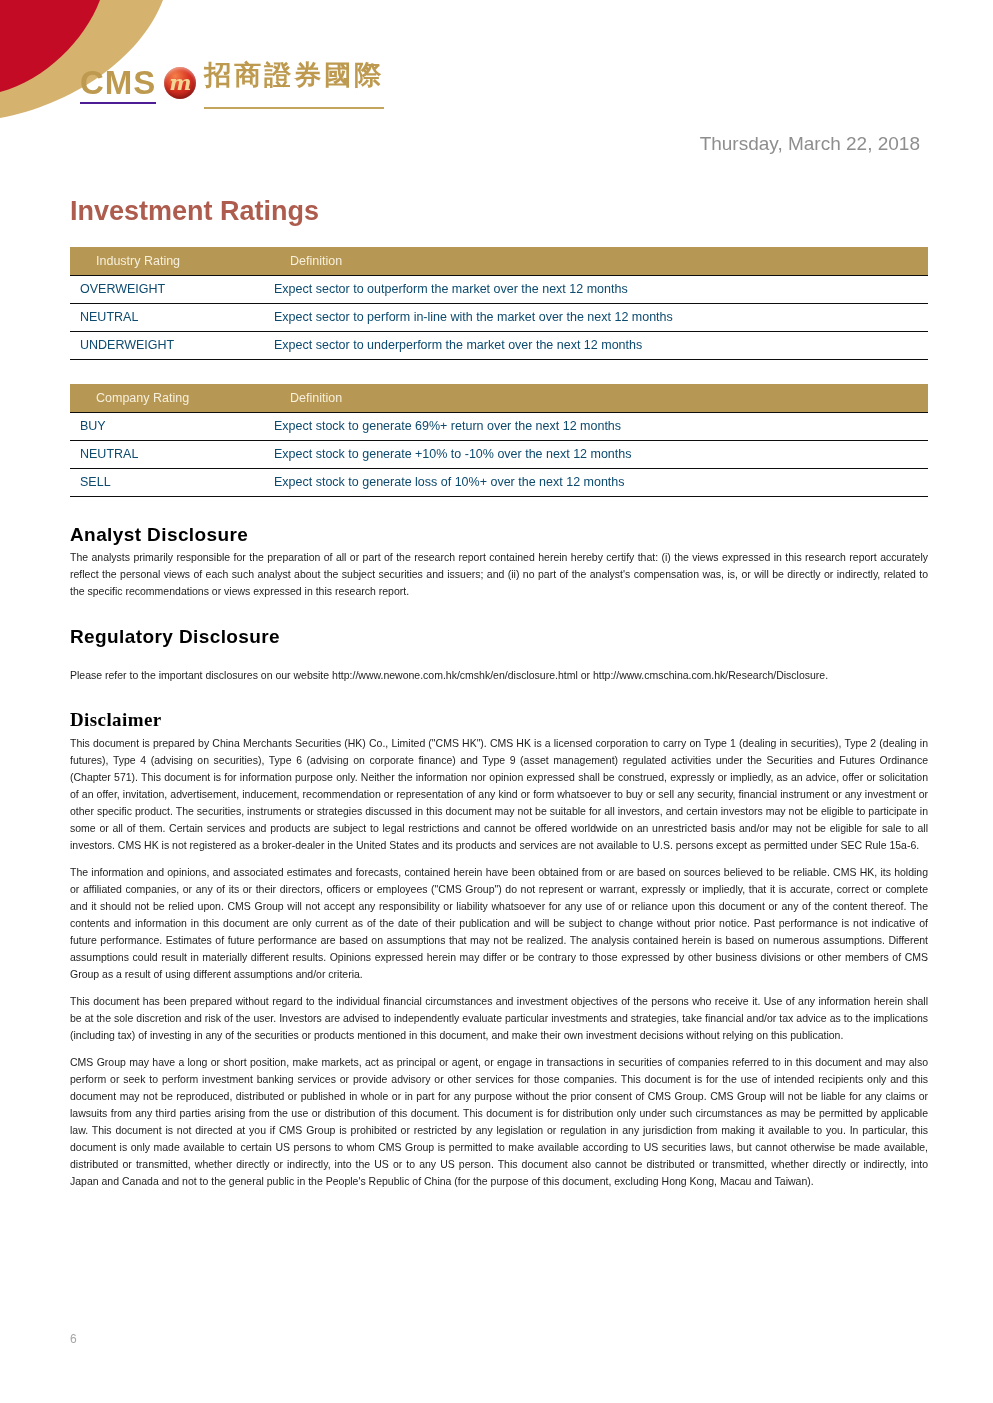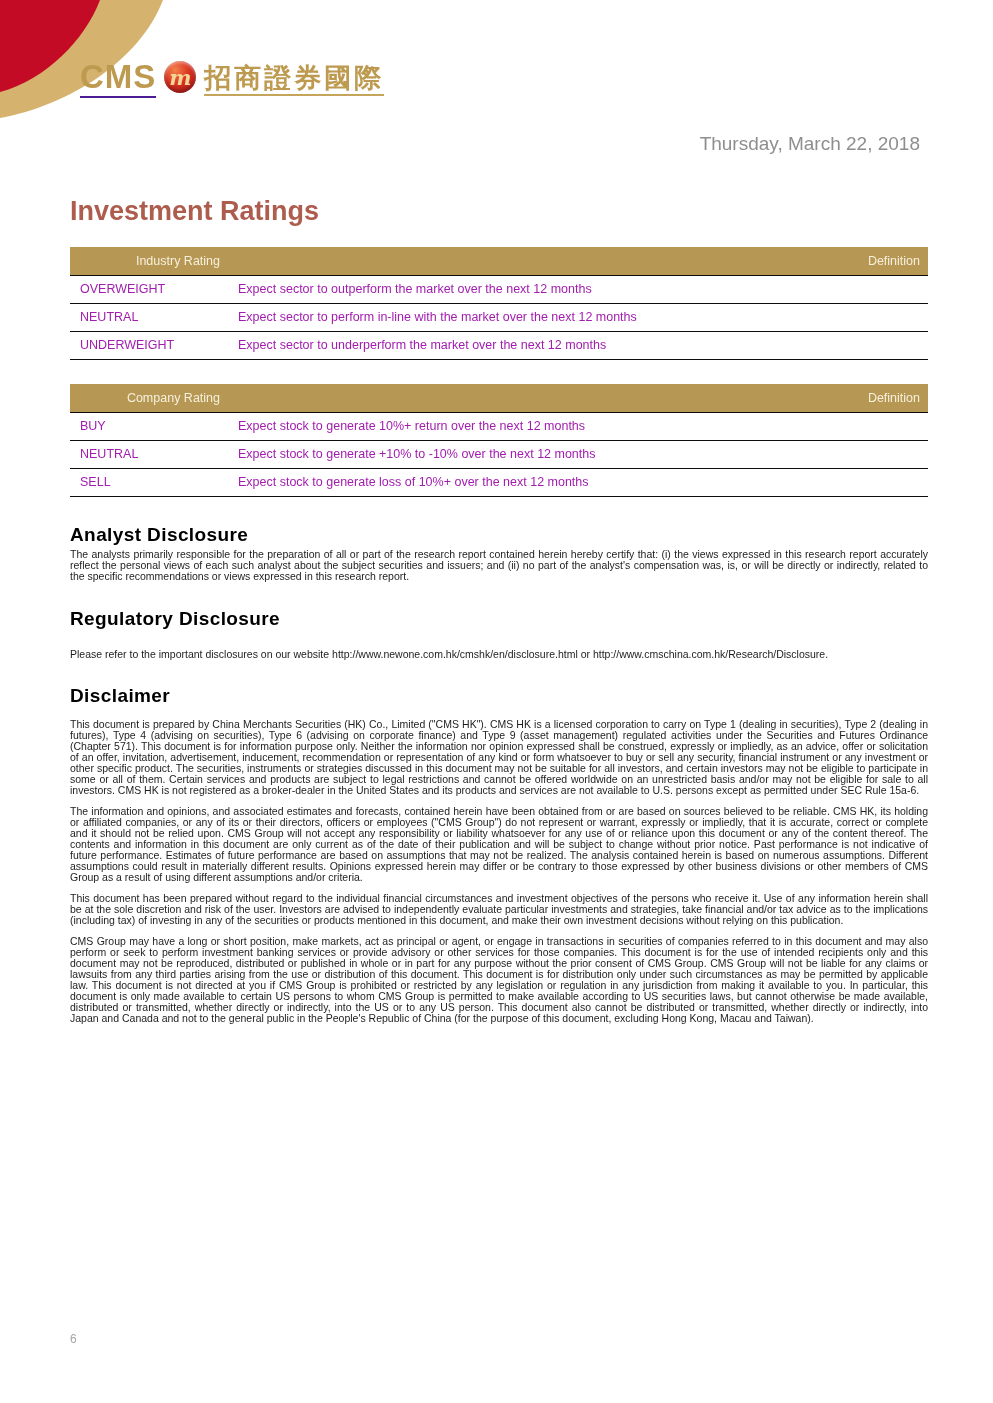--- a/index.html
+++ b/index.html
@@ -18,53 +18,53 @@
   .logo-m{
     width:32px;height:32px;border-radius:50%;
     background:radial-gradient(circle at 35% 28%, #f4804a 0%, #d93221 45%, #9c1216 100%);
     color:#f3d694;display:flex;align-items:center;justify-content:center;
     font-family:"DejaVu Serif", serif;font-style:italic;font-weight:bold;font-size:21px;
     box-shadow:inset 0 -3px 4px rgba(0,0,0,.25), inset 0 2px 3px rgba(255,255,255,.45);
     margin-bottom:4px;
   }
   .logo-cn{
     font-size:27px;font-weight:bold;color:#bd9a4f;letter-spacing:3px;
-    border-bottom:2px solid #c5a45c;padding-bottom:1px;line-height:30px;
+    border-bottom:2px solid #c5a45c;padding-bottom:17px;line-height:30px;
     font-family:"DejaVu Sans", sans-serif;
   }
   .date{
     position:absolute;top:133px;right:73px;color:#8e8e8e;font-size:19px;
   }
   .content{position:absolute;left:70px;top:196px;width:858px;}
   h1.title{
     margin:0 0 20px 0;font-size:27px;line-height:31px;font-weight:700;color:#ad5c4e;
   }
   table.ratings{
     width:100%;border-collapse:collapse;table-layout:fixed;
   }
   table.ratings + table.ratings{margin-top:24px;}
   table.ratings th{
     background:#b69754;color:#f7f0dc;font-weight:400;font-size:12.5px;
-    text-align:right;padding:7px 8px;line-height:14px;
+    text-align:left;padding:7px 26px;line-height:14px;
     border-bottom:1px solid #0d0d0d;
   }
   table.ratings th:first-child, table.ratings td:first-child{width:142px;}
   table.ratings td{
-    font-size:12.5px;color:#a21caf;padding:6px 10px;line-height:15px;
+    font-size:12.5px;color:#0c4a6e;padding:6px 10px;line-height:15px;
     border-bottom:1px solid #0d0d0d;
   }
   h2.sec{
     font-size:19px;font-weight:bold;color:#000000;letter-spacing:.4px;
     margin:0;line-height:15px;
   }
   #analyst-heading{margin-top:30px;margin-bottom:7px;}
   #regulatory-heading{margin-top:29px;margin-bottom:23px;}
-  #disclaimer-heading{margin-top:28px;margin-bottom:16px;}
+  #disclaimer-heading{margin-top:28px;margin-bottom:8px;font-family:Liberation Serif, serif;}
   p.body{
-    font-size:10.5px;line-height:11px;color:#1d1d1d;text-align:justify;
+    font-size:10.5px;line-height:17px;color:#1d1d1d;text-align:justify;
     margin:0 0 10px 0;
   }
   p.body.single{text-align:left;}
   .footer{
     position:absolute;left:70px;right:73px;top:1332px;
     display:flex;justify-content:space-between;align-items:baseline;
     color:#a5a5a5;font-size:12px;
   }
 </style>
 </head>
@@ -112,21 +112,21 @@
   <table class="ratings">
     <thead>
       <tr>
         <th>Company Rating</th>
         <th>Definition</th>
       </tr>
     </thead>
     <tbody>
       <tr>
         <td>BUY</td>
-        <td>Expect stock to generate 10%+ return over the next 12 months</td>
+        <td>Expect stock to generate 69%+ return over the next 12 months</td>
       </tr>
       <tr>
         <td>NEUTRAL</td>
         <td>Expect stock to generate +10% to -10% over the next 12 months</td>
       </tr>
       <tr>
         <td>SELL</td>
         <td>Expect stock to generate loss of 10%+ over the next 12 months</td>
       </tr>
     </tbody>

